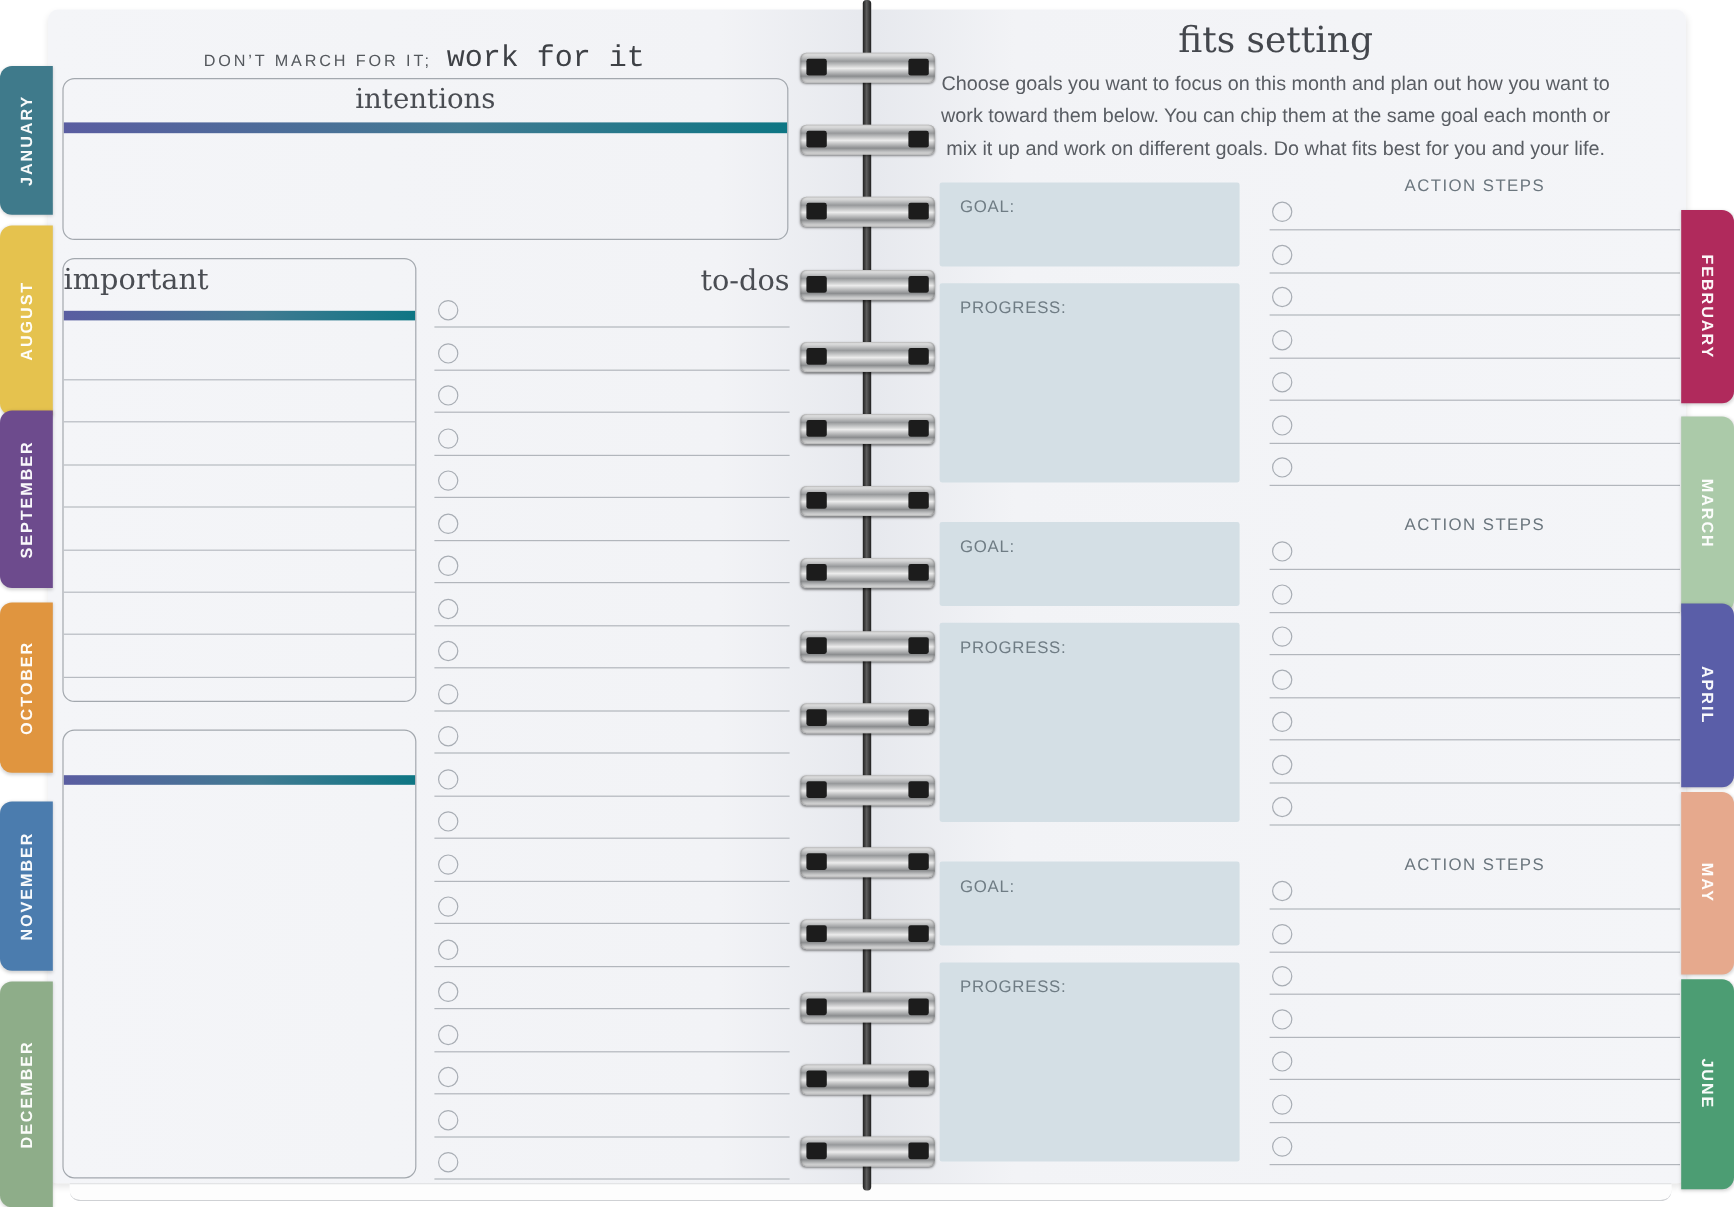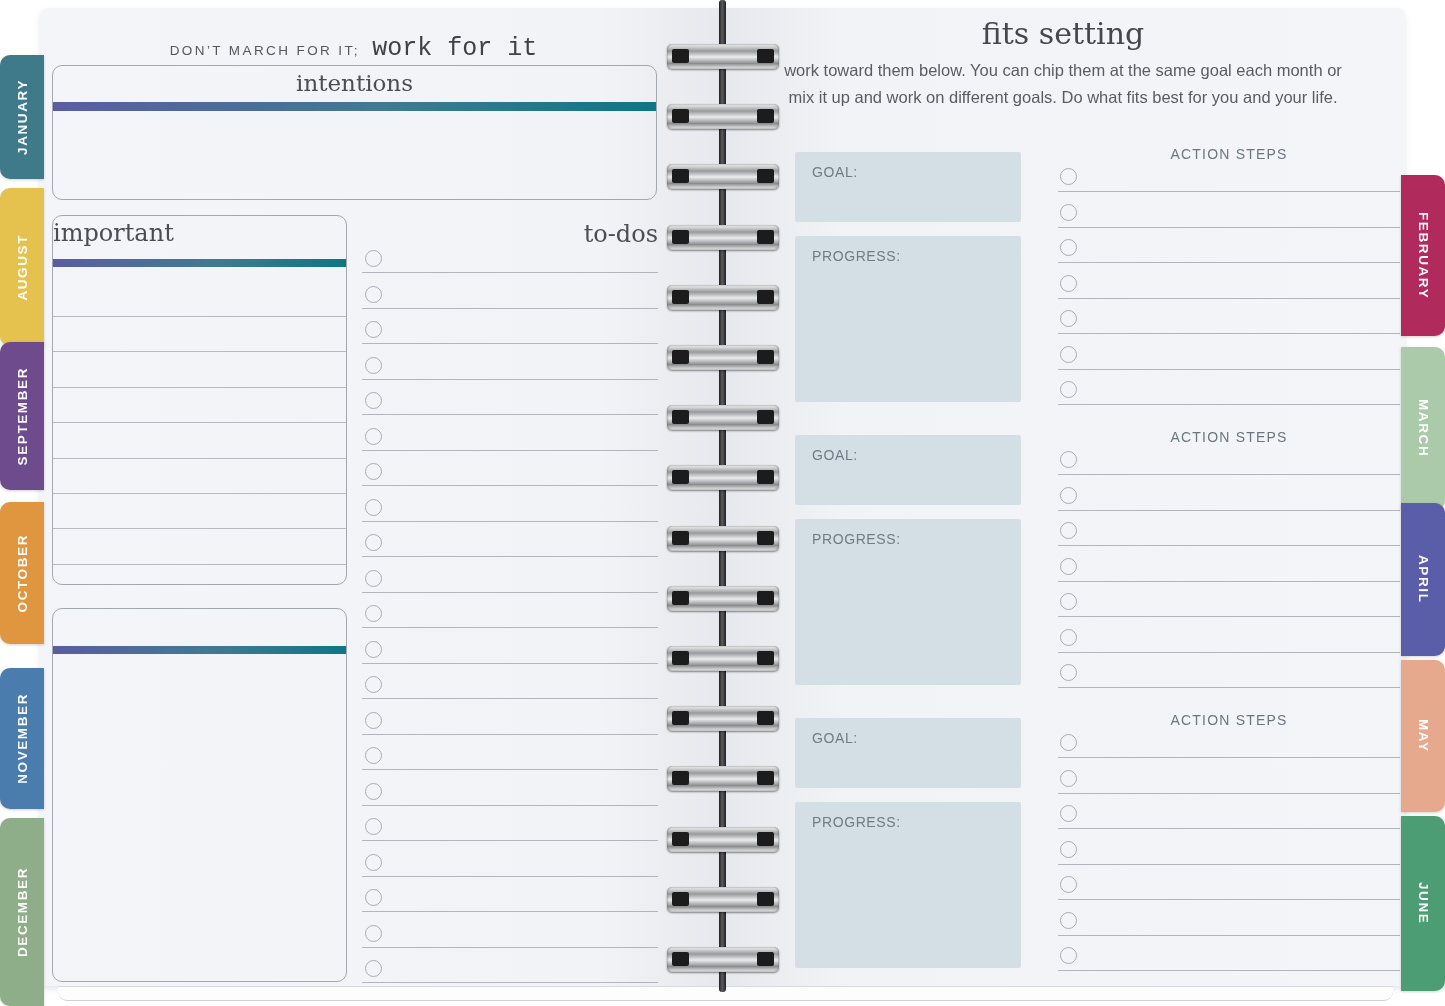--- a/index.html
+++ b/index.html
@@ -41,21 +41,21 @@
   .todo-rows .ring{left:3px;}
   .todo-rows .rule{left:0;width:296px;}
 
   
   .rp-title{position:absolute;top:8px;left:40px;width:600px;text-align:center;font-size:30px;color:#44474d;}
   .rp-intro{position:absolute;top:49px;left:28px;width:624px;text-align:center;
     font-size:16.5px;line-height:27px;color:#595d63;}
   .goal-section{position:absolute;left:0;width:682px;height:272px;}
   .action-title{position:absolute;left:335px;top:0;width:342px;text-align:center;
     font-size:14px;letter-spacing:1.2px;color:#6b767e;}
-  .blue-box{position:absolute;left:72px;width:226px;background:#d4dfe5;border-radius:2px;}
+  .blue-box{position:absolute;left:60px;width:250px;background:#d4dfe5;border-radius:2px;}
   .blue-box .lbl{display:block;padding:12px 0 0 17px;font-size:14px;letter-spacing:.6px;color:#6f7c84;}
   .goal-box{top:6px;height:70px;}
   .progress-box{top:90px;height:166px;}
   .goal-section .ring{left:337px;}
   .goal-section .rule{left:335px;width:342px;}
 
   
   .rod{position:absolute;left:719px;top:0;width:7px;height:992px;border-radius:3px;z-index:5;
     background:linear-gradient(90deg,#1e1e1e,#5d5d5d 45%,#202020);}
   .loop{position:absolute;left:667px;width:112px;height:25px;border-radius:5px;z-index:6;
@@ -153,20 +153,21 @@
         <div class="ring" style="top: 674.5px;"></div>
         <div class="rule" style="top: 696.5px;"></div>
         <div class="ring" style="top: 710px;"></div>
         <div class="rule" style="top: 732px;"></div>
       </div>
   </div>
 
   <div class="page page-right">
     <div class="rp-title serif">fits setting</div>
     <div class="rp-intro">
+      <div>Choose goals you want to focus on this month and plan out how you want to</div>
       <div>work toward them below.  You can chip them at the same goal each month or</div>
       <div>mix it up and work on different goals. Do what fits best for you and your life.</div>
     </div>
     <div id="goal-sections">
         <div class="goal-section" style="top: 138px;">
           <div class="action-title">ACTION STEPS</div>
           <div class="blue-box goal-box">
             <span class="lbl">GOAL:</span>
           </div>
           <div class="blue-box progress-box">

